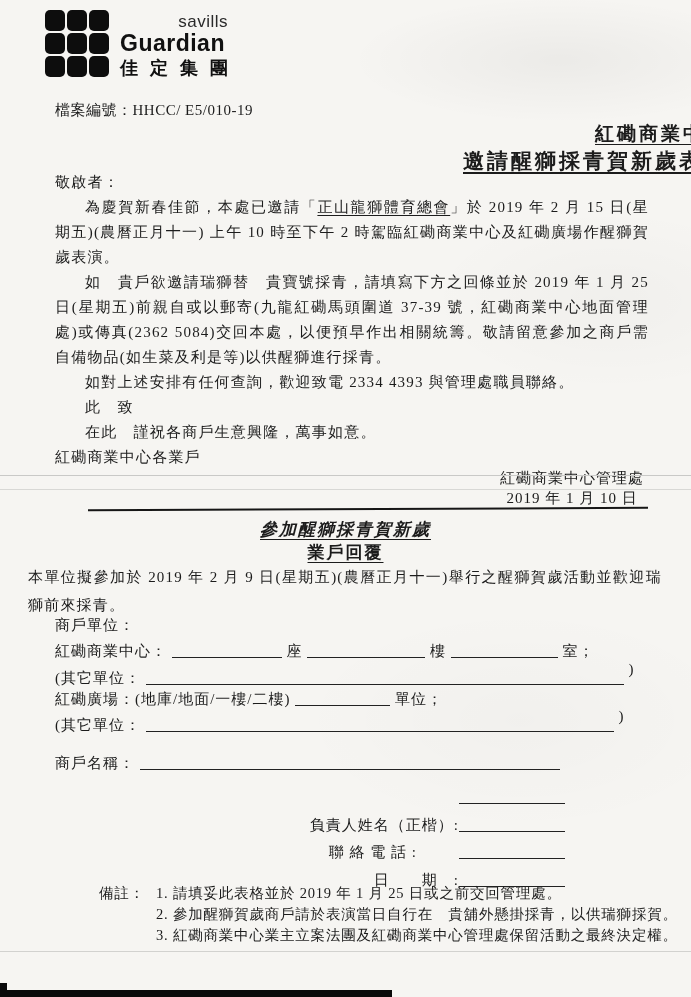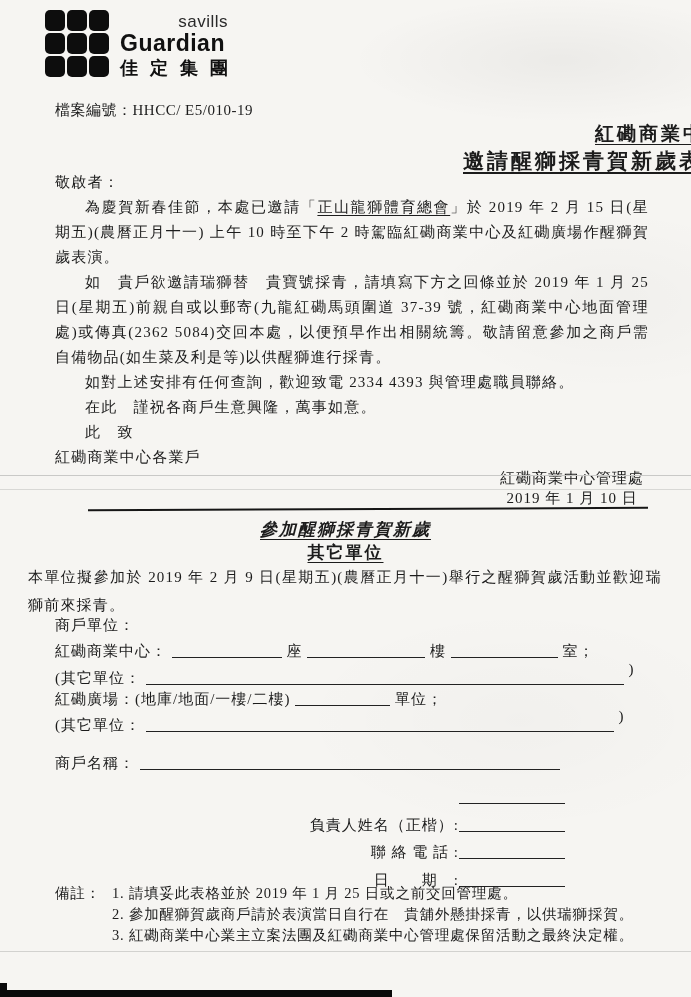--- a/index.html
+++ b/index.html
@@ -54,21 +54,21 @@
   .ft2{font-size:17px;font-weight:bold;letter-spacing:2px;text-decoration:underline;text-underline-offset:4px;margin-top:4px;}
   .form-intro{left:28px;top:563px;width:634px;font-size:15px;line-height:28px;letter-spacing:1.2px;text-align:justify;}
   .frow{left:55px;font-size:15px;letter-spacing:1px;white-space:nowrap;}
   .blank{display:inline-block;border-bottom:1px solid #222;height:15px;vertical-align:-2px;}
   .b110{width:110px;} .b118{width:118px;} .b107{width:107px;}
   .b480{width:478px;} .b470{width:468px;}
   .b95{width:95px;} .b420{width:420px;} .b105{width:106px;}
   .paren{position:relative;top:-9px;font-size:15px;}
   .rrow{left:0;width:565px;display:flex;justify-content:flex-end;font-size:15px;letter-spacing:1px;}
   .notes{left:55px;top:883px;font-size:14.5px;line-height:20px;letter-spacing:.8px;}
-  .notes-row{display:flex;}
+  .notes-row{display:flex;margin-left:44px;}
   .notes-label{width:57px;flex:0 0 auto;}
   .notes-items div{margin-bottom:1px;}
 </style>
 </head>
 <body>
 
 <div class="page">
 
   <div class="abs logo-grid">
     <div class="logo-cell"></div>
@@ -97,37 +97,37 @@
   <div class="abs title-wrap">
     <div><span class="title-l1">紅磡商業中心</span></div>
     <div><span class="title-l2">邀請醒獅採青賀新歲表演</span></div>
   </div>
 
   <div class="abs letter">
     <p>敬啟者：</p>
     <p class="p-indent"><span>為慶賀新春佳節，本處已邀請「</span><span class="society">正山龍獅體育總會</span><span>」於 2019 年 2 月 15 日(星期五)(農曆正月十一) 上午 10 時至下午 2 時駕臨紅磡商業中心及紅磡廣場作醒獅賀歲表演。</span></p>
     <p class="p-indent mt8">如　貴戶欲邀請瑞獅替　貴寶號採青，請填寫下方之回條並於 2019 年 1 月 25 日(星期五)前親自或以郵寄(九龍紅磡馬頭圍道 37-39 號，紅磡商業中心地面管理處)或傳真(2362 5084)交回本處，以便預早作出相關統籌。敬請留意參加之商戶需自備物品(如生菜及利是等)以供醒獅進行採青。</p>
     <p class="p-indent mt12">如對上述安排有任何查詢，歡迎致電 2334 4393 與管理處職員聯絡。</p>
+    <p class="p-indent mt14">此　致</p>
     <p class="p-indent mt14">在此　謹祝各商戶生意興隆，萬事如意。</p>
-    <p class="p-indent mt14">此　致</p>
     <p>紅磡商業中心各業戶</p>
   </div>
 
   <div class="abs signature">
     <div>紅磡商業中心管理處</div>
     <div>2019 年 1 月 10 日</div>
   </div>
 
   <div class="abs scanline sl1"></div>
   <div class="abs scanline sl2"></div>
   <div class="abs tear-line"></div>
 
   <div class="abs form-title">
     <div><span class="ft1">參加醒獅採青賀新歲</span></div>
-    <div><span class="ft2">其它單位</span></div>
+    <div><span class="ft2">業戶回覆</span></div>
   </div>
 
   <div class="abs form-intro">本單位擬參加於 2019 年 2 月 9 日(星期五)(農曆正月十一)舉行之醒獅賀歲活動並歡迎瑞獅前來採青。</div>
 
   <div class="abs frow" style="top:616px;">商戶單位：</div>
 
   <div class="abs frow" style="top:642px;">
     <span>紅磡商業中心：</span>
     <span class="blank b110"></span>
     <span>座</span>
@@ -162,21 +162,21 @@
 
   <div class="abs rrow" style="top:788px;">
     <span class="blank b105"></span>
   </div>
 
   <div class="abs rrow" style="top:816px;">
     <span>負責人姓名（正楷）:</span>
     <span class="blank b105"></span>
   </div>
 
-  <div class="abs rrow" style="top:843px;">
+  <div class="abs rrow" style="top:843px;gap:42px;">
     <span>聯 絡 電 話 :</span>
     <span class="blank b105"></span>
   </div>
 
   <div class="abs rrow" style="top:871px;">
     <span>日　　期　:</span>
     <span class="blank b105"></span>
   </div>
 
   <div class="abs notes">

